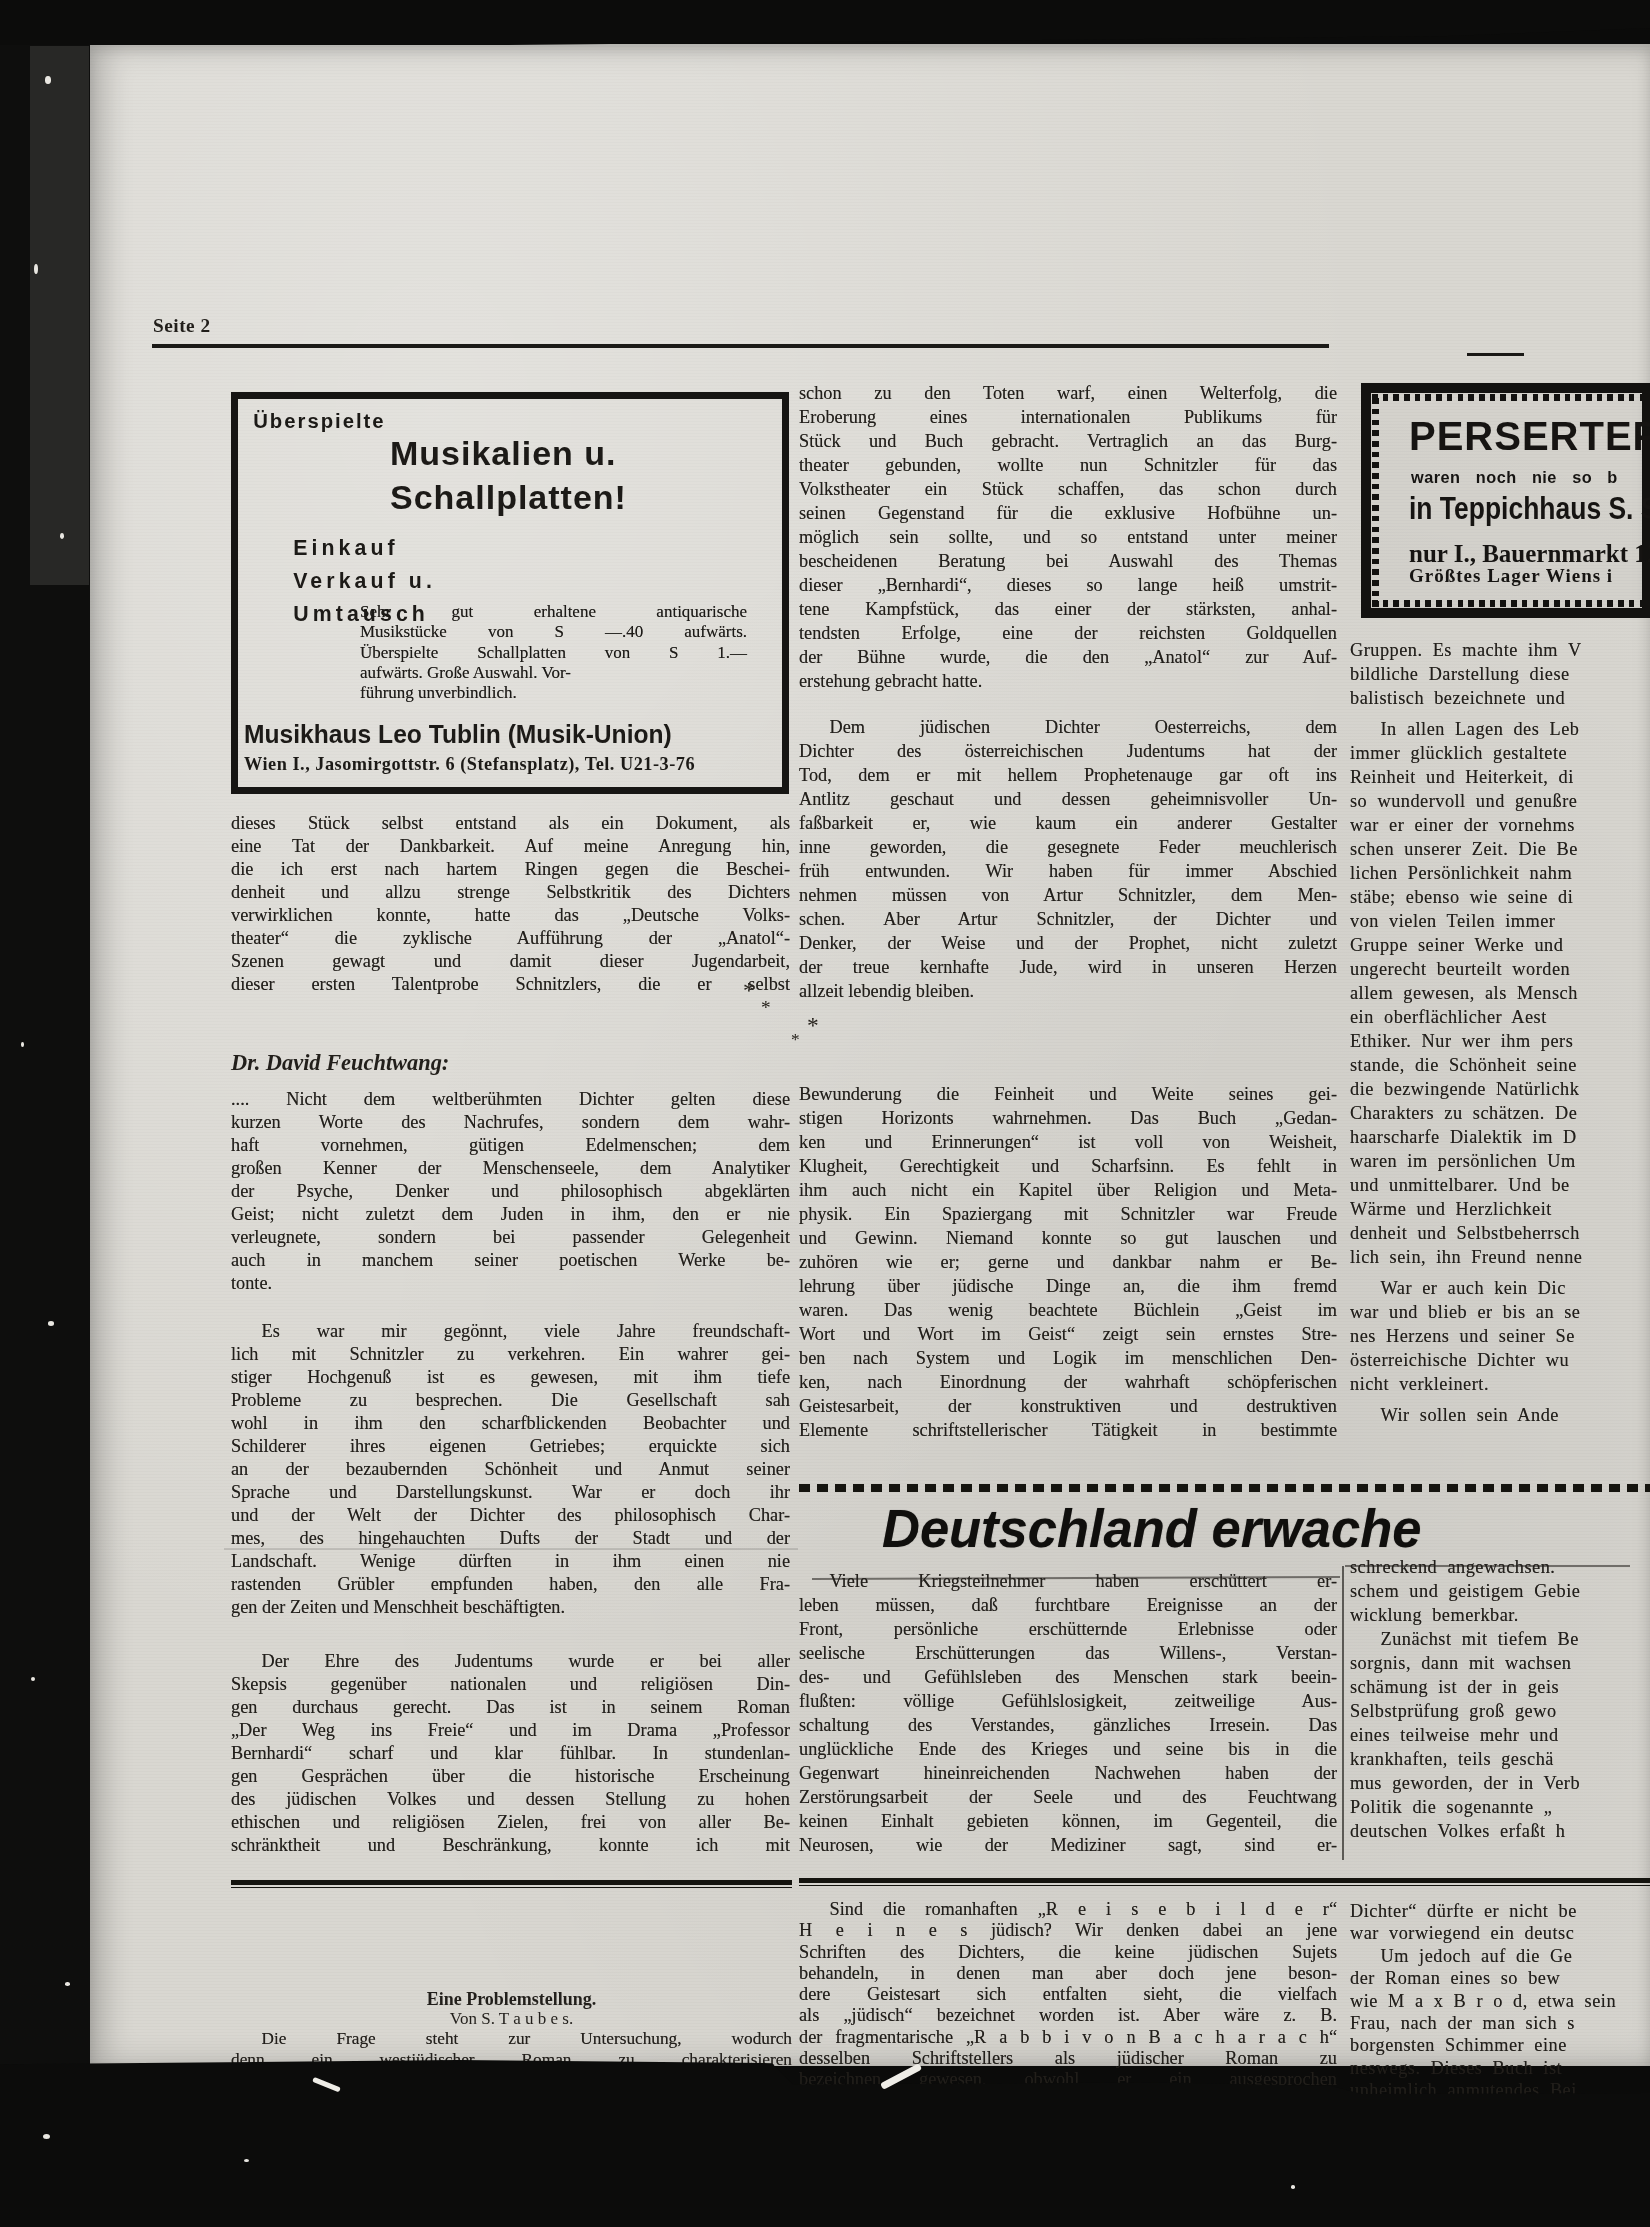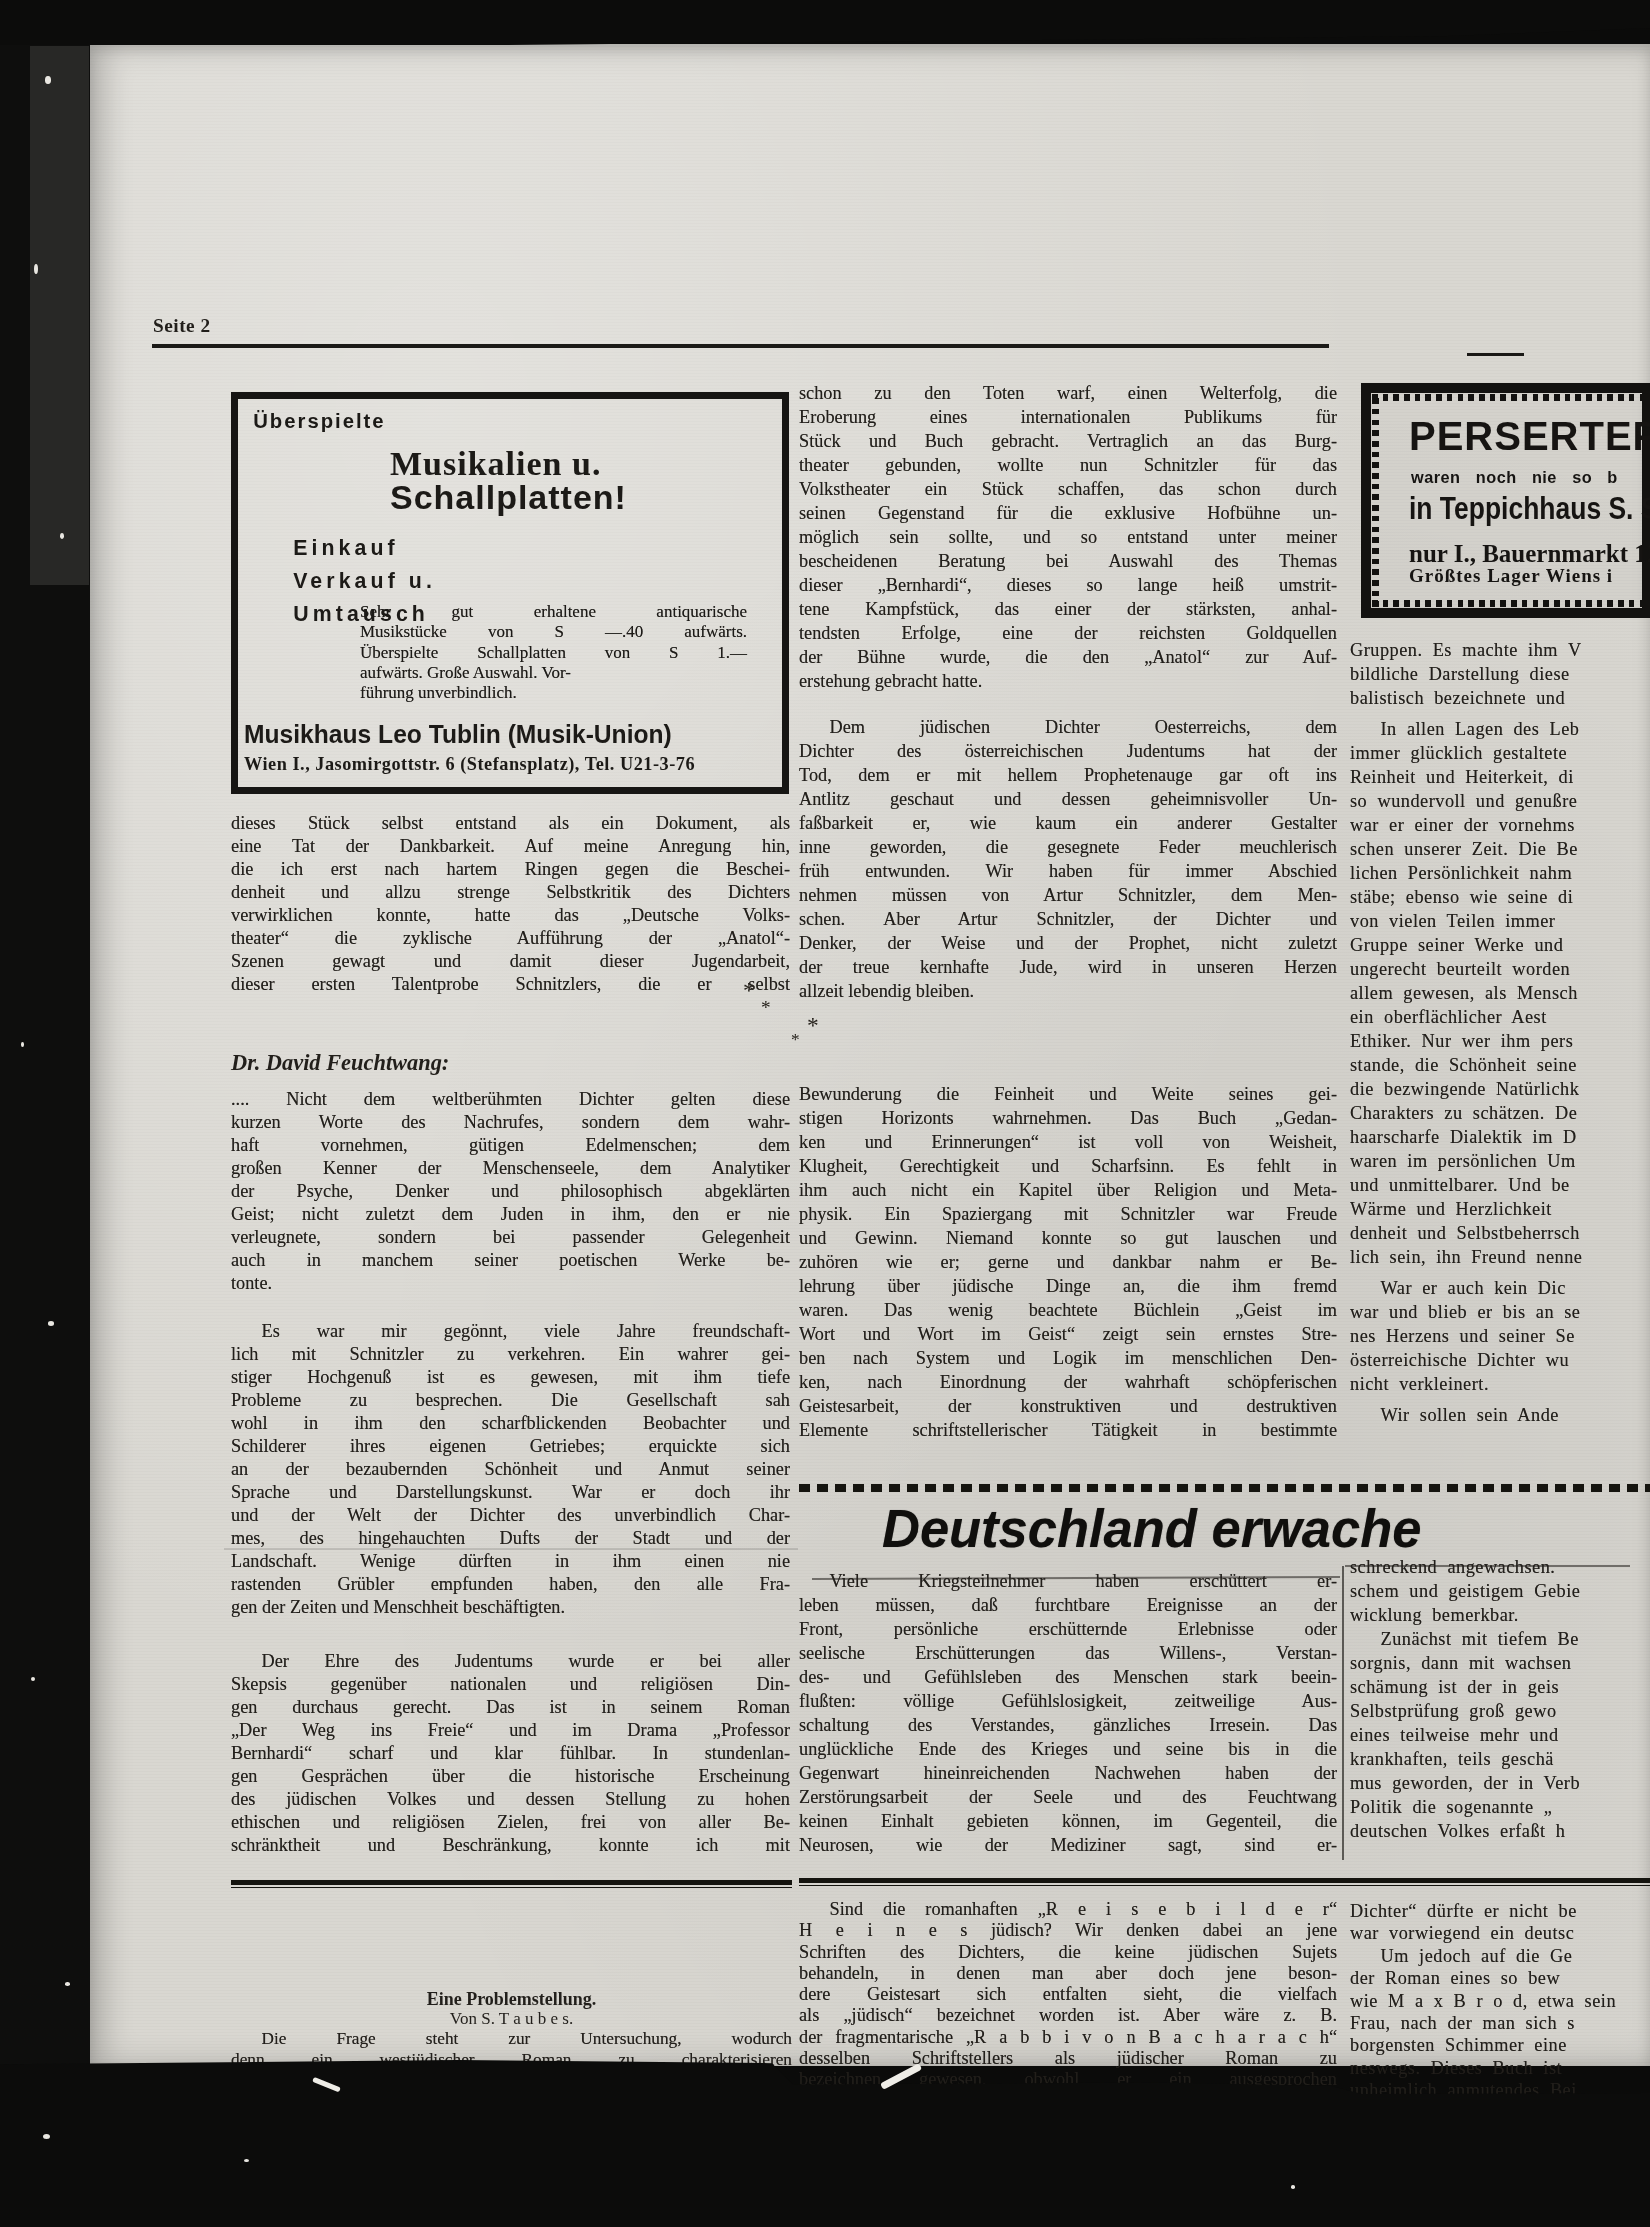--- a/index.html
+++ b/index.html
@@ -41,21 +41,21 @@
   .header-dash{position:absolute;left:1467px;top:353px;width:57px;height:3px;background:#1a1916;}
   .crease{position:absolute;left:224px;top:1548px;width:574px;height:1.5px;background:rgba(0,0,0,.12);}
   .colrule{position:absolute;left:1342px;top:1566px;width:1.5px;height:294px;background:#2a2823;opacity:.7;}
   .strike1{position:absolute;left:812px;top:1577px;width:528px;height:2px;background:#2e2c28;opacity:.6;transform:rotate(-.2deg);}
   .strike2{position:absolute;left:1345px;top:1565px;width:285px;height:2px;background:#2e2c28;opacity:.6;}
   .star{position:absolute;font-size:23.4px;color:#26221c;font-family:"Liberation Serif",serif;}
   
   .ad-mh{position:absolute;left:231px;top:392px;width:558px;height:402px;border:7.6px solid #161513;box-sizing:border-box;}
   .ad-mh > div{position:absolute;color:#1c1a17;}
   .mh-tag{left:15.2px;top:11.2px;font-family:"Liberation Sans",sans-serif;font-weight:bold;font-size:20.3px;letter-spacing:2px;}
-  .mh-t1{left:152px;top:46px;font-family:Liberation Serif, serif;font-weight:bold;font-size:34px;letter-spacing:1px;}
+  .mh-t1{left:152px;top:35px;font-family:Liberation Sans, sans-serif;font-weight:bold;font-size:34px;letter-spacing:1px;}
   .mh-t2{left:152px;top:79px;font-family:"Liberation Sans",sans-serif;font-weight:bold;font-size:34px;letter-spacing:1px;}
   .mh-services{left:15.2px;top:133px;font-family:"Liberation Sans",sans-serif;font-weight:bold;}
   .mh-services .ln{font-size:21.3px;line-height:33px;letter-spacing:4.1px;text-align:left;text-align-last:left;margin-left:40px;}
   .mh-desc{left:122px;top:203px;width:387px;}
   .mh-desc .ln{font-size:17px;line-height:20.3px;}
   .mh-name{left:6.1px;top:321px;font-family:"Liberation Sans",sans-serif;font-weight:bold;font-size:25.4px;white-space:nowrap;transform:scaleX(.97);transform-origin:left;}
   .mh-addr{left:6.1px;top:355px;font-size:18.3px;font-weight:bold;white-space:nowrap;letter-spacing:0.5px;}
   
   .ad-tp{position:absolute;left:1361px;top:383px;width:291px;height:235px;border:10.2px solid #131210;box-sizing:border-box;background:rgba(0,0,0,.02);}
   .teeth-h{position:absolute;height:7.1px;background:repeating-linear-gradient(90deg,#131210 0 5.6px,transparent 5.6px 10.7px);}
@@ -153,21 +153,21 @@
     </div>
   <div class="tb lh45" style="left:231px;top:1320px;width:559px;">
       <div class="ln i">Es war mir gegönnt, viele Jahre freundschaft-</div>
       <div class="ln">lich mit Schnitzler zu verkehren. Ein wahrer gei-</div>
       <div class="ln">stiger Hochgenuß ist es gewesen, mit ihm tiefe</div>
       <div class="ln">Probleme zu besprechen. Die Gesellschaft sah</div>
       <div class="ln">wohl in ihm den scharfblickenden Beobachter und</div>
       <div class="ln">Schilderer ihres eigenen Getriebes; erquickte sich</div>
       <div class="ln">an der bezaubernden Schönheit und Anmut seiner</div>
       <div class="ln">Sprache und Darstellungskunst. War er doch ihr</div>
-      <div class="ln">und der Welt der Dichter des unverbindlich Char-</div>
+      <div class="ln">und der Welt der Dichter des philosophisch Char-</div>
       <div class="ln">mes, des hingehauchten Dufts der Stadt und der</div>
       <div class="ln">Landschaft. Wenige dürften in ihm einen nie</div>
       <div class="ln">rastenden Grübler empfunden haben, den alle Fra-</div>
       <div class="ln e">gen der Zeiten und Menschheit beschäftigten.</div>
     </div>
   <div class="tb lh45" style="left:231px;top:1650px;width:559px;">
       <div class="ln i">Der Ehre des Judentums wurde er bei aller</div>
       <div class="ln">Skepsis gegenüber nationalen und religiösen Din-</div>
       <div class="ln">gen durchaus gerecht. Das ist in seinem Roman</div>
       <div class="ln">„Der Weg ins Freie“ und im Drama „Professor</div>

